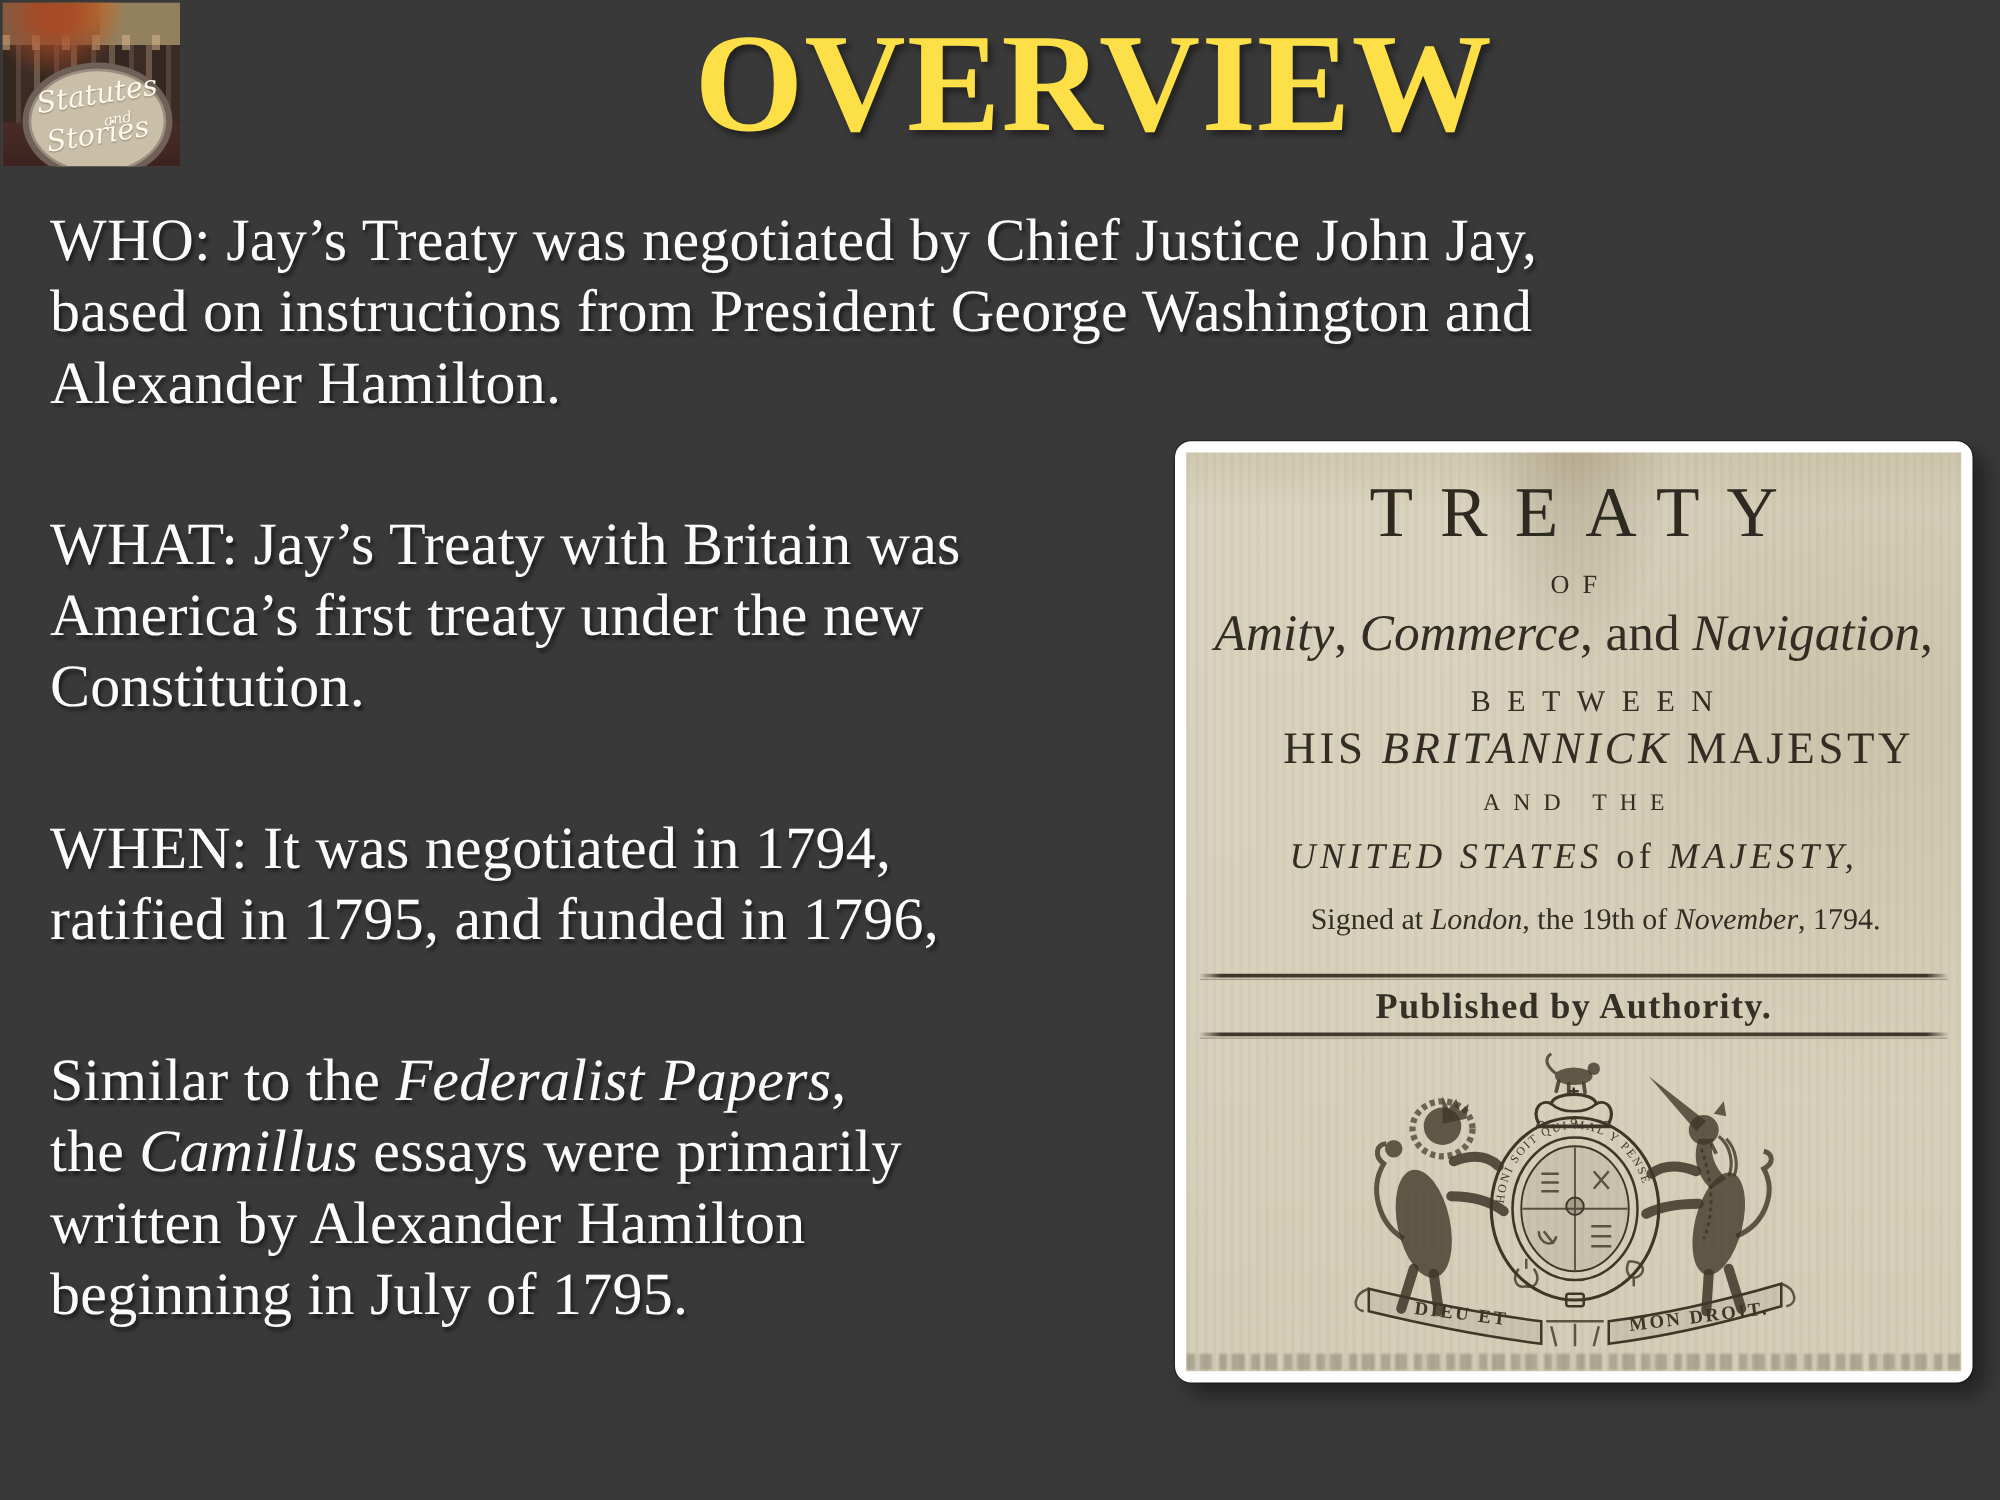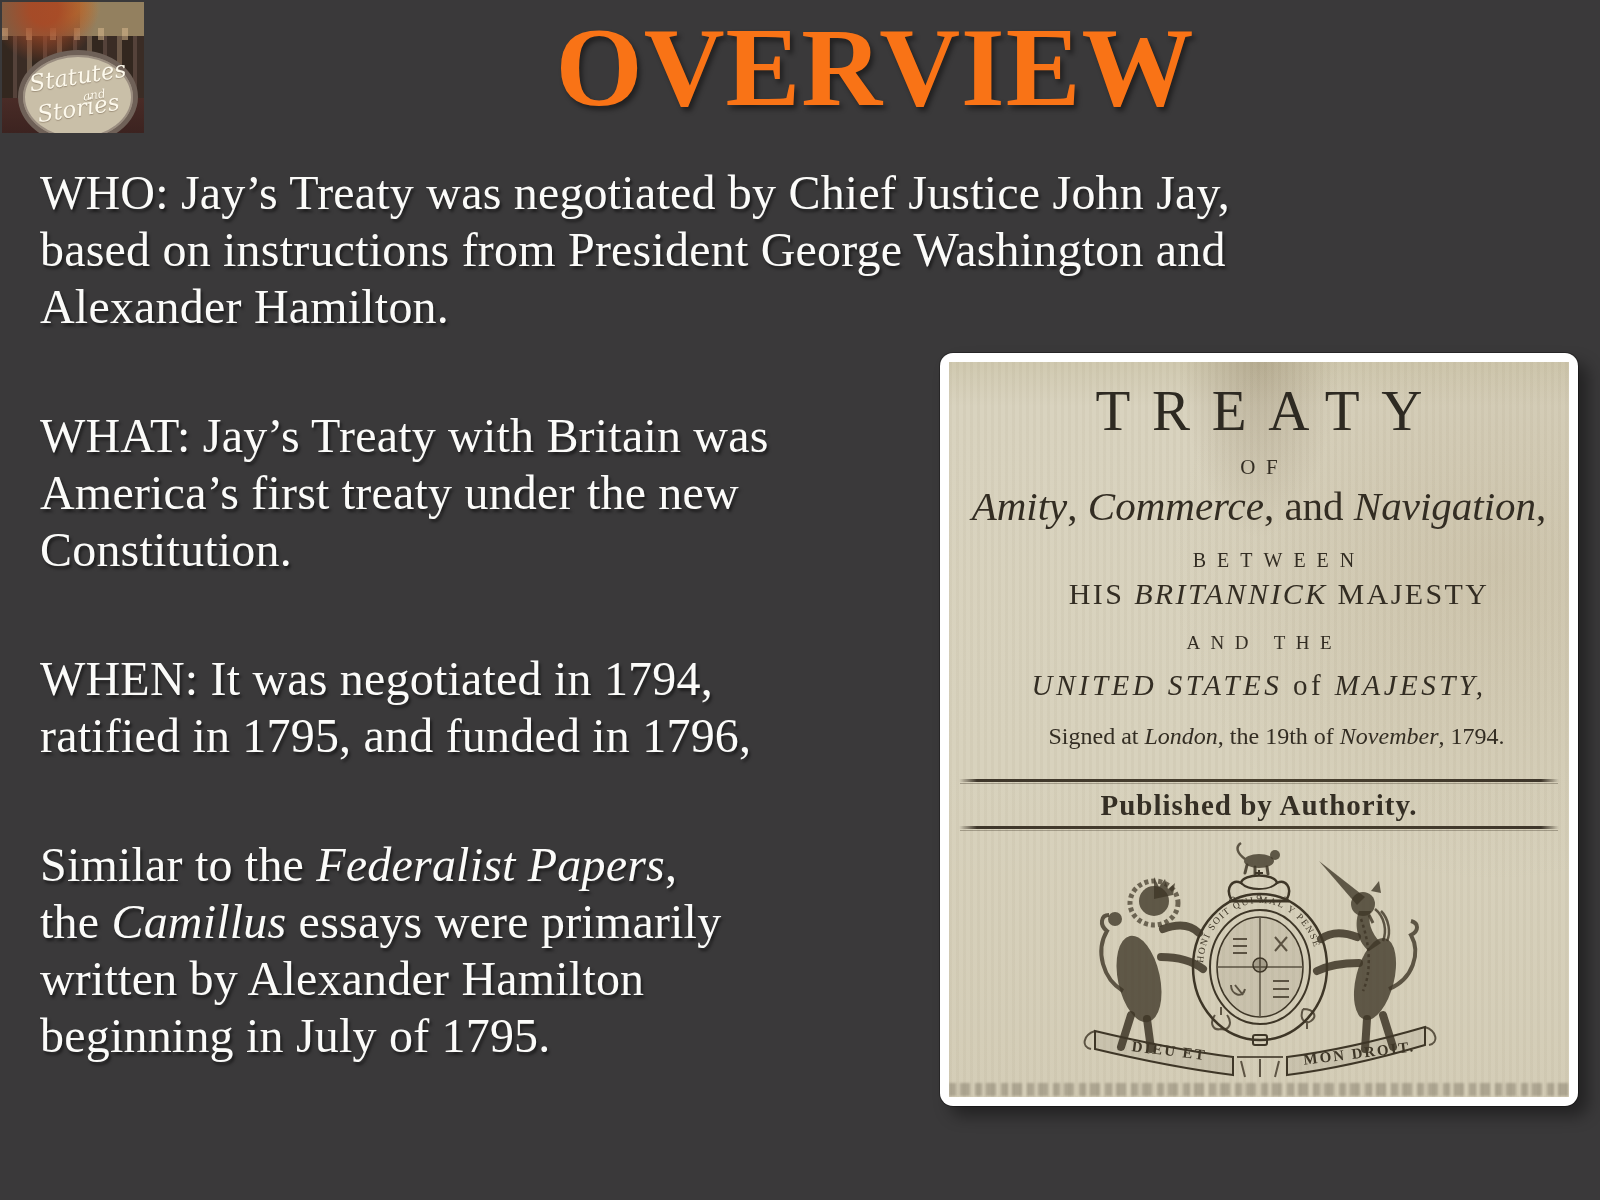--- a/index.html
+++ b/index.html
@@ -30,21 +30,21 @@
   }
   .badge span{position:absolute;color:#fdf9ec;font-style:italic;white-space:nowrap;
     font-family:"DejaVu Serif","Liberation Serif",serif;text-shadow:0 1px 1px rgba(90,70,50,.4);}
   .badge .s1{left:6px;top:8px;font-size:23px;transform:rotate(-9deg);}
   .badge .s2{left:60px;top:33px;font-size:12px;transform:rotate(-9deg);}
   .badge .s3{left:14px;top:40px;font-size:23px;transform:rotate(-9deg);}
 
   
   .title{
     position:absolute;top:6px;left:150px;right:0;margin:0;text-align:center;
-    font-size:112px;line-height:122px;font-weight:700;color:#f97316;letter-spacing:1px;
+    font-size:112px;line-height:122px;font-weight:700;color:#fde047;letter-spacing:1px;
     text-shadow:3px 4px 5px rgba(0,0,0,.45);
   }
 
   
   .content{position:absolute;left:40px;top:164px;}
   .para{
     margin:0 0 72px;color:#fbfbf9;font-size:48px;line-height:57px;letter-spacing:.2px;
     text-shadow:2px 3px 3px rgba(0,0,0,.5);
   }
   .para .ln{display:block;}
@@ -62,22 +62,22 @@
     background-image:
       radial-gradient(ellipse at 88% 28%, rgba(150,128,88,.18), rgba(150,128,88,0) 42%),
       radial-gradient(ellipse at 50% -2%, rgba(110,92,62,.28), rgba(110,92,62,0) 18%),
       repeating-linear-gradient(90deg, rgba(120,105,75,.05) 0 3px, rgba(120,105,75,0) 3px 7px),
       linear-gradient(180deg,#d0c9b0 0%,#d9d3bf 6%,#d8d2bd 55%,#d4cdb7 100%);
   }
   .paper > div{position:absolute;left:0;right:0;text-align:center;white-space:nowrap;}
   .t-heading{top:16px;font-size:57px;letter-spacing:.38em;text-indent:.38em;color:#2e2a22;}
   .t-of{top:93px;font-size:21px;letter-spacing:.5em;text-indent:.5em;}
   .t-amity{top:120px;font-size:41px;}
-  .t-between{top:187px;font-size:20px;letter-spacing:.55em;text-indent:.55em;margin-left:29px;}
-  .t-majesty{top:215px;font-size:30px;letter-spacing:.08em;padding-left:40px;}
+  .t-between{top:187px;font-size:24px;letter-spacing:.55em;text-indent:.55em;margin-left:29px;}
+  .t-majesty{top:215px;font-size:36px;letter-spacing:.08em;padding-left:40px;}
   .t-andthe{top:270px;font-size:19px;letter-spacing:.55em;text-indent:.55em;}
   .t-united{top:307px;font-size:29px;letter-spacing:.12em;}
   .t-signed{top:361px;font-size:24px;padding-left:35px;}
   .t-amity em,.t-majesty em,.t-united em,.t-signed em{font-style:italic;}
   .t-rule{height:3px;left:10px !important;right:10px !important;
     background:linear-gradient(90deg,rgba(62,54,40,0),#3e362a 3%,#4a4130 50%,#3e362a 97%,rgba(62,54,40,0));
     box-shadow:0 3px 0 -1px rgba(62,54,40,.35);}
   .r1{top:417px;} .r2{top:464px;}
   .t-published{top:427px;font-size:29px;font-weight:700;letter-spacing:1px;color:#352f25;}
   .arms{position:absolute;left:126px;top:477px;}

